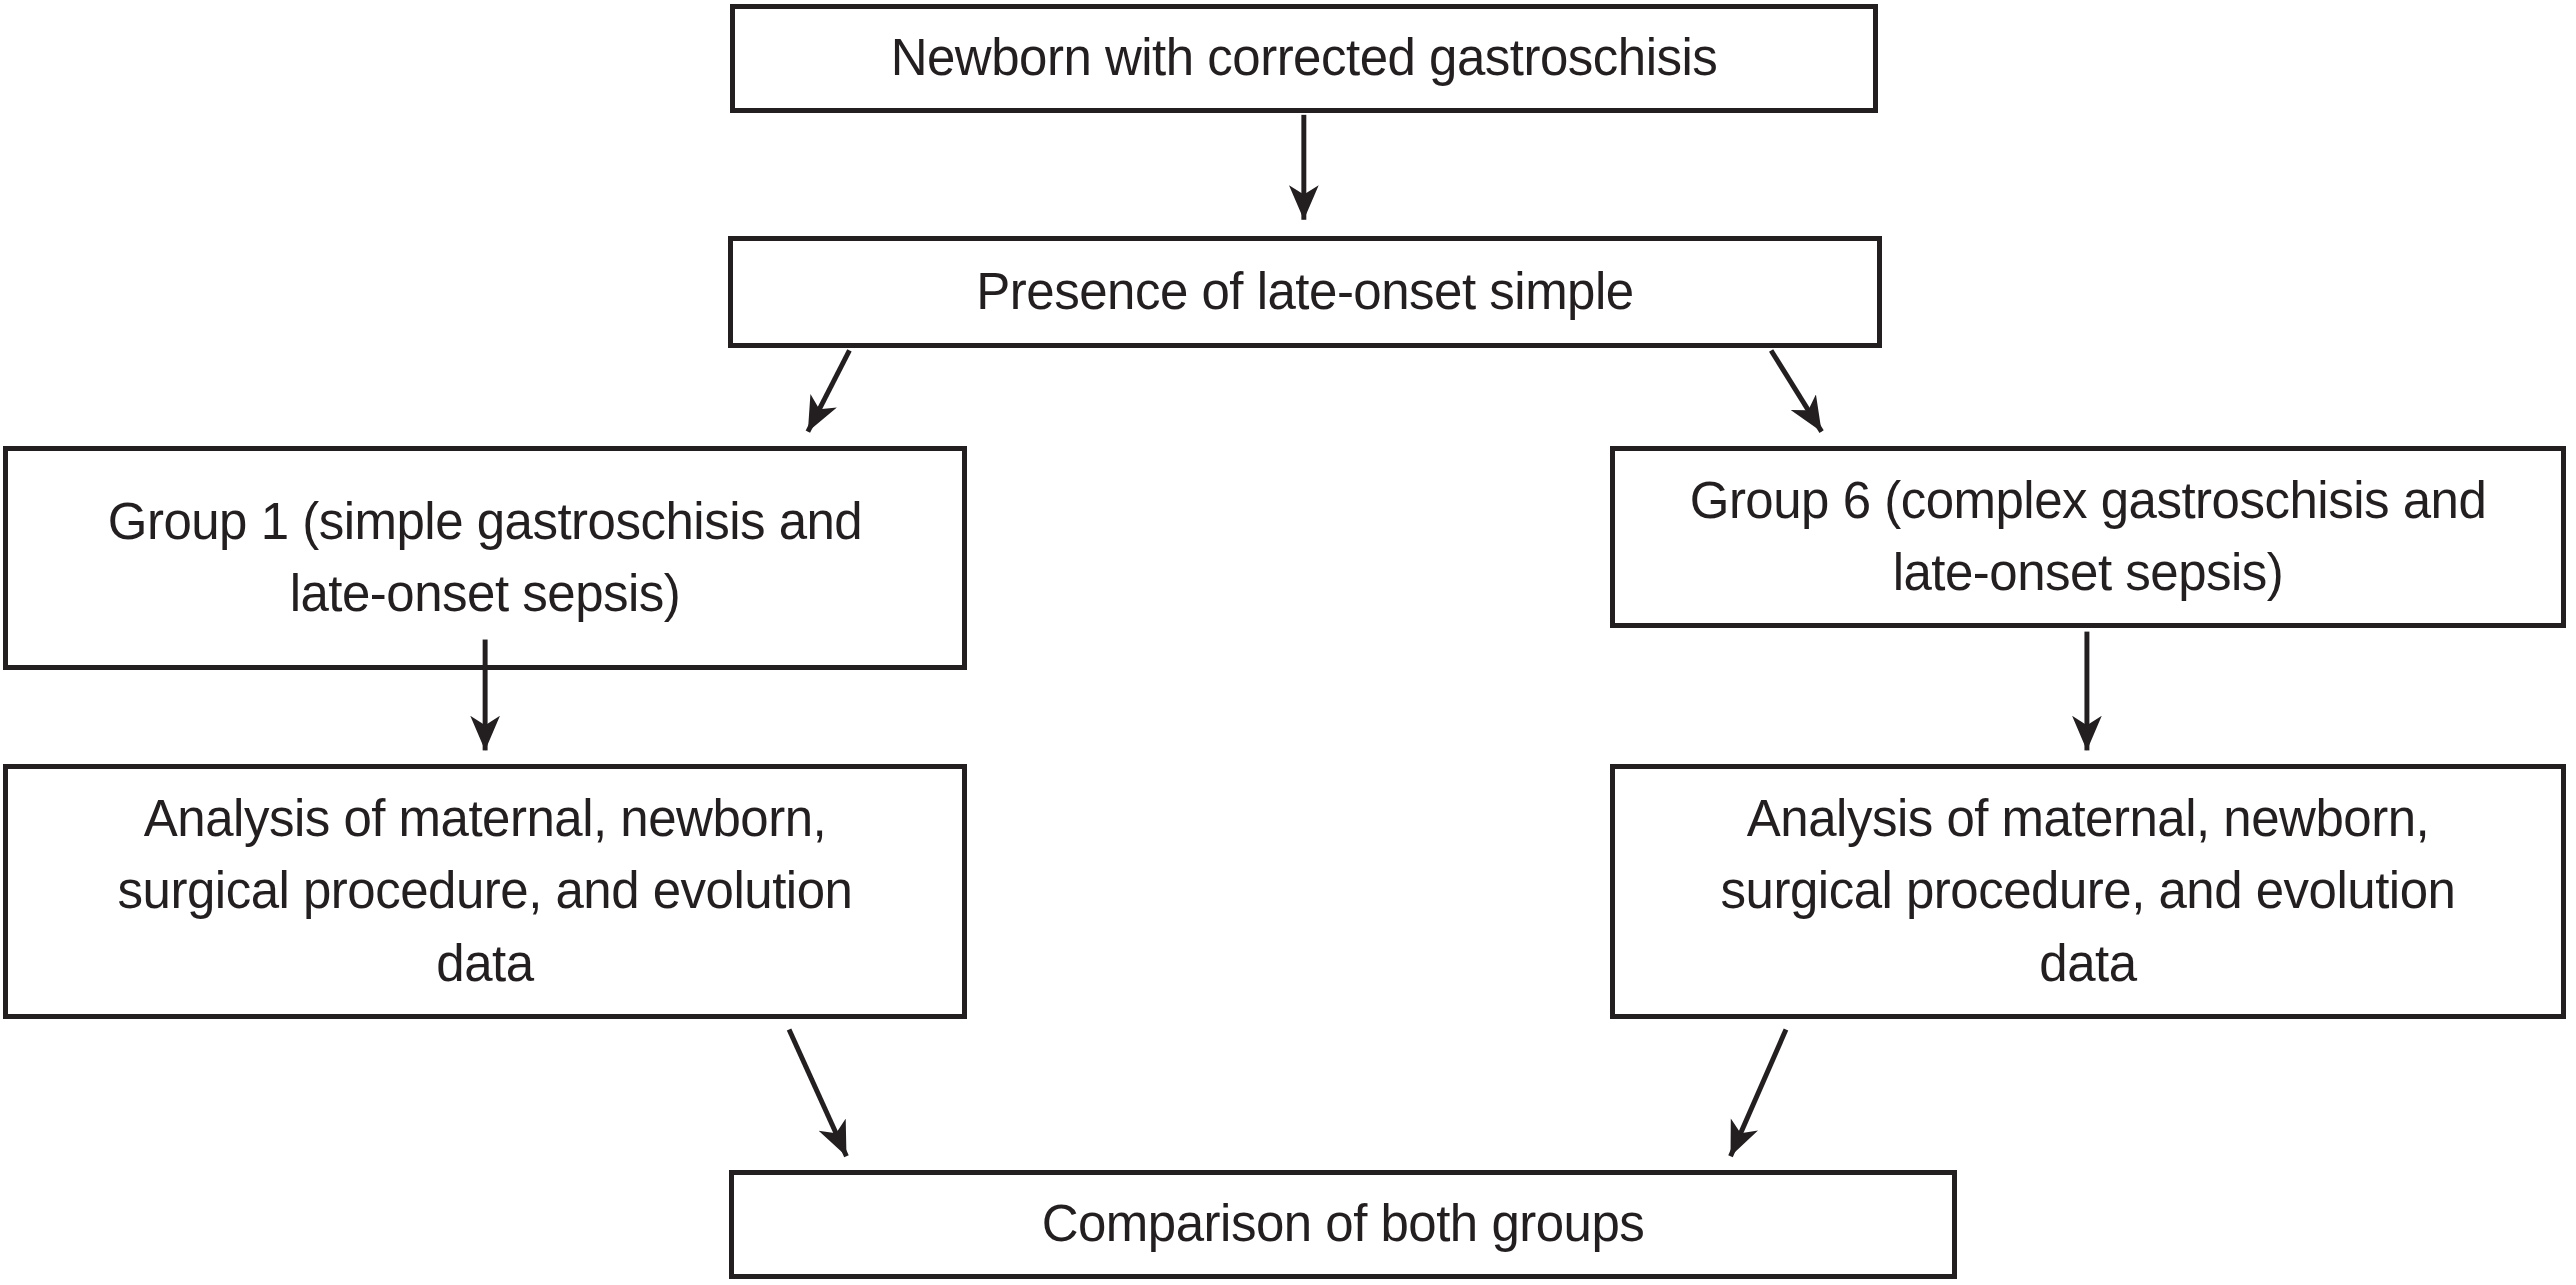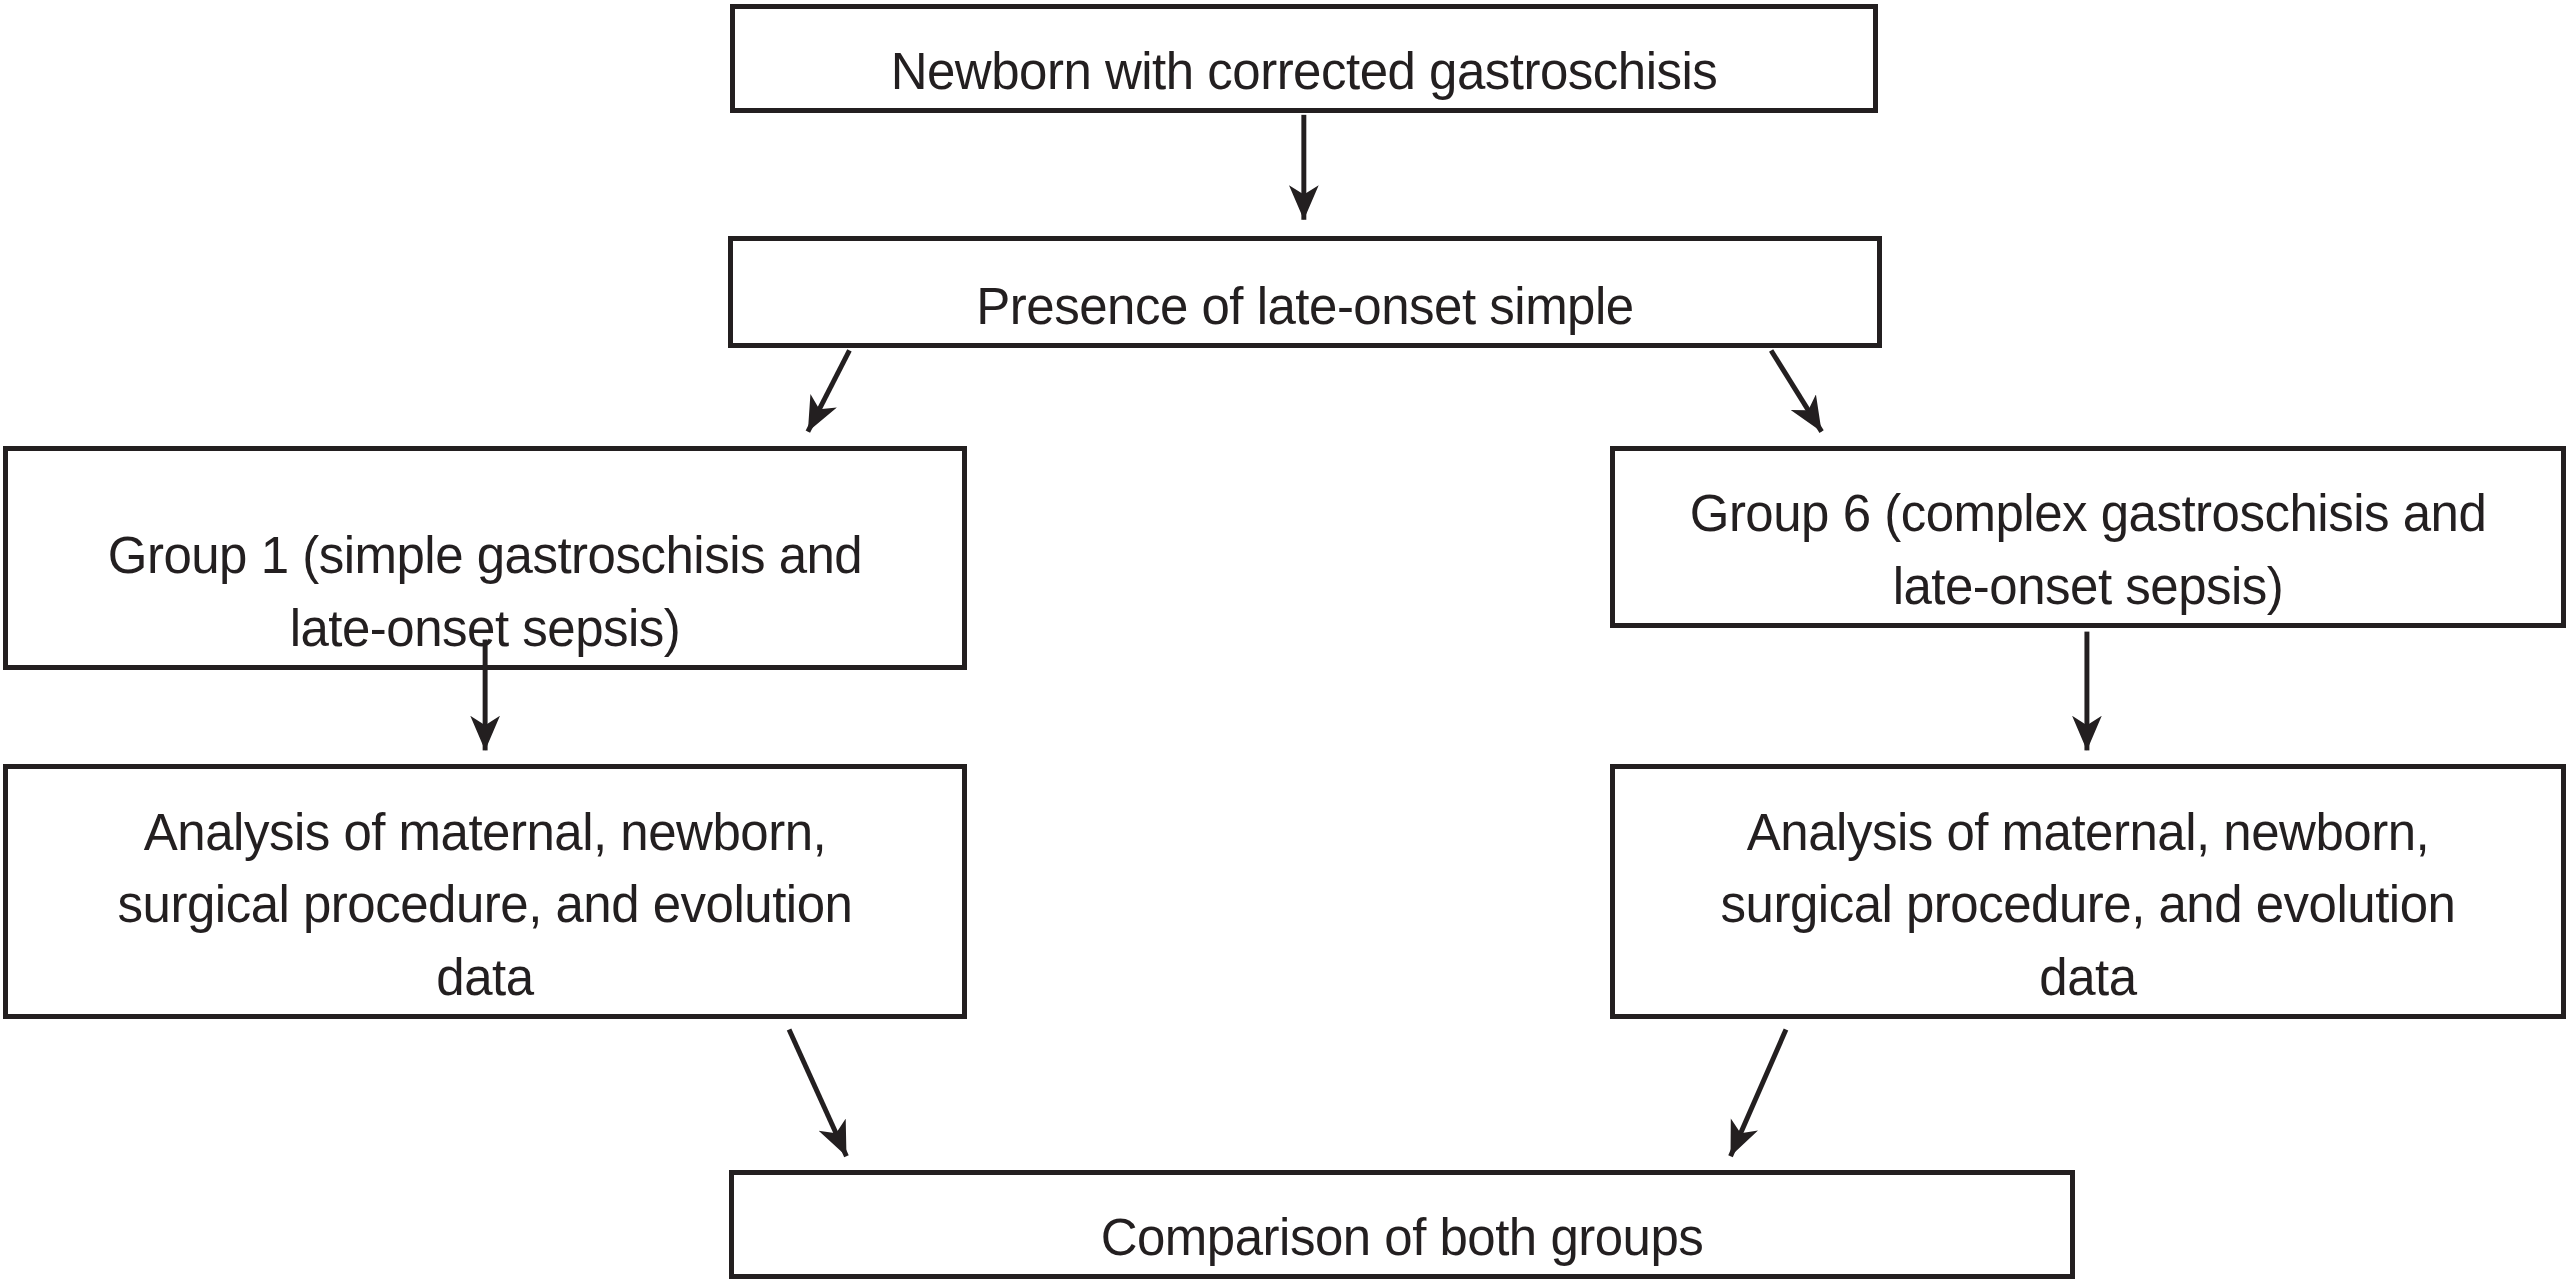--- a/index.html
+++ b/index.html
@@ -23,21 +23,21 @@
     height: 1285px;
     pointer-events: none;
     z-index: 2;
   }
   .node {
     position: absolute;
     box-sizing: border-box;
     background: #ffffff;
     border: 5px solid #231f20;
     display: flex;
-    align-items: flex-end;
+    align-items: center;
     justify-content: center;
     text-align: center;
     z-index: 1;
   }
   .node-text {
     color: #231f20;
     font-size: 51px;
     line-height: 1.42;
     letter-spacing: -0.5px;
   }
@@ -91,21 +91,21 @@
   </div>
 
   <div class="node" style="left:1610px; top:764px; width:956px; height:255px;">
     <div class="node-text">
       <span class="tline">Analysis of maternal, newborn,</span>
       <span class="tline">surgical procedure, and evolution</span>
       <span class="tline">data</span>
     </div>
   </div>
 
-  <div class="node" style="left:729px; top:1170px; width:1346px; height:109px;">
+  <div class="node" style="left:729px; top:1170px; width:1228px; height:109px;">
     <div class="node-text">
       <span class="tline">Comparison of both groups</span>
     </div>
   </div>
 
   <svg class="edges" viewBox="0 0 2602 1298" aria-hidden="true">
     <defs>
       <marker id="ah" markerWidth="8" markerHeight="7" refX="7" refY="3" orient="auto">
         <path d="M0,0 L7,3 L0,6 L1.9,3 Z" fill="#231f20"></path>
       </marker>

